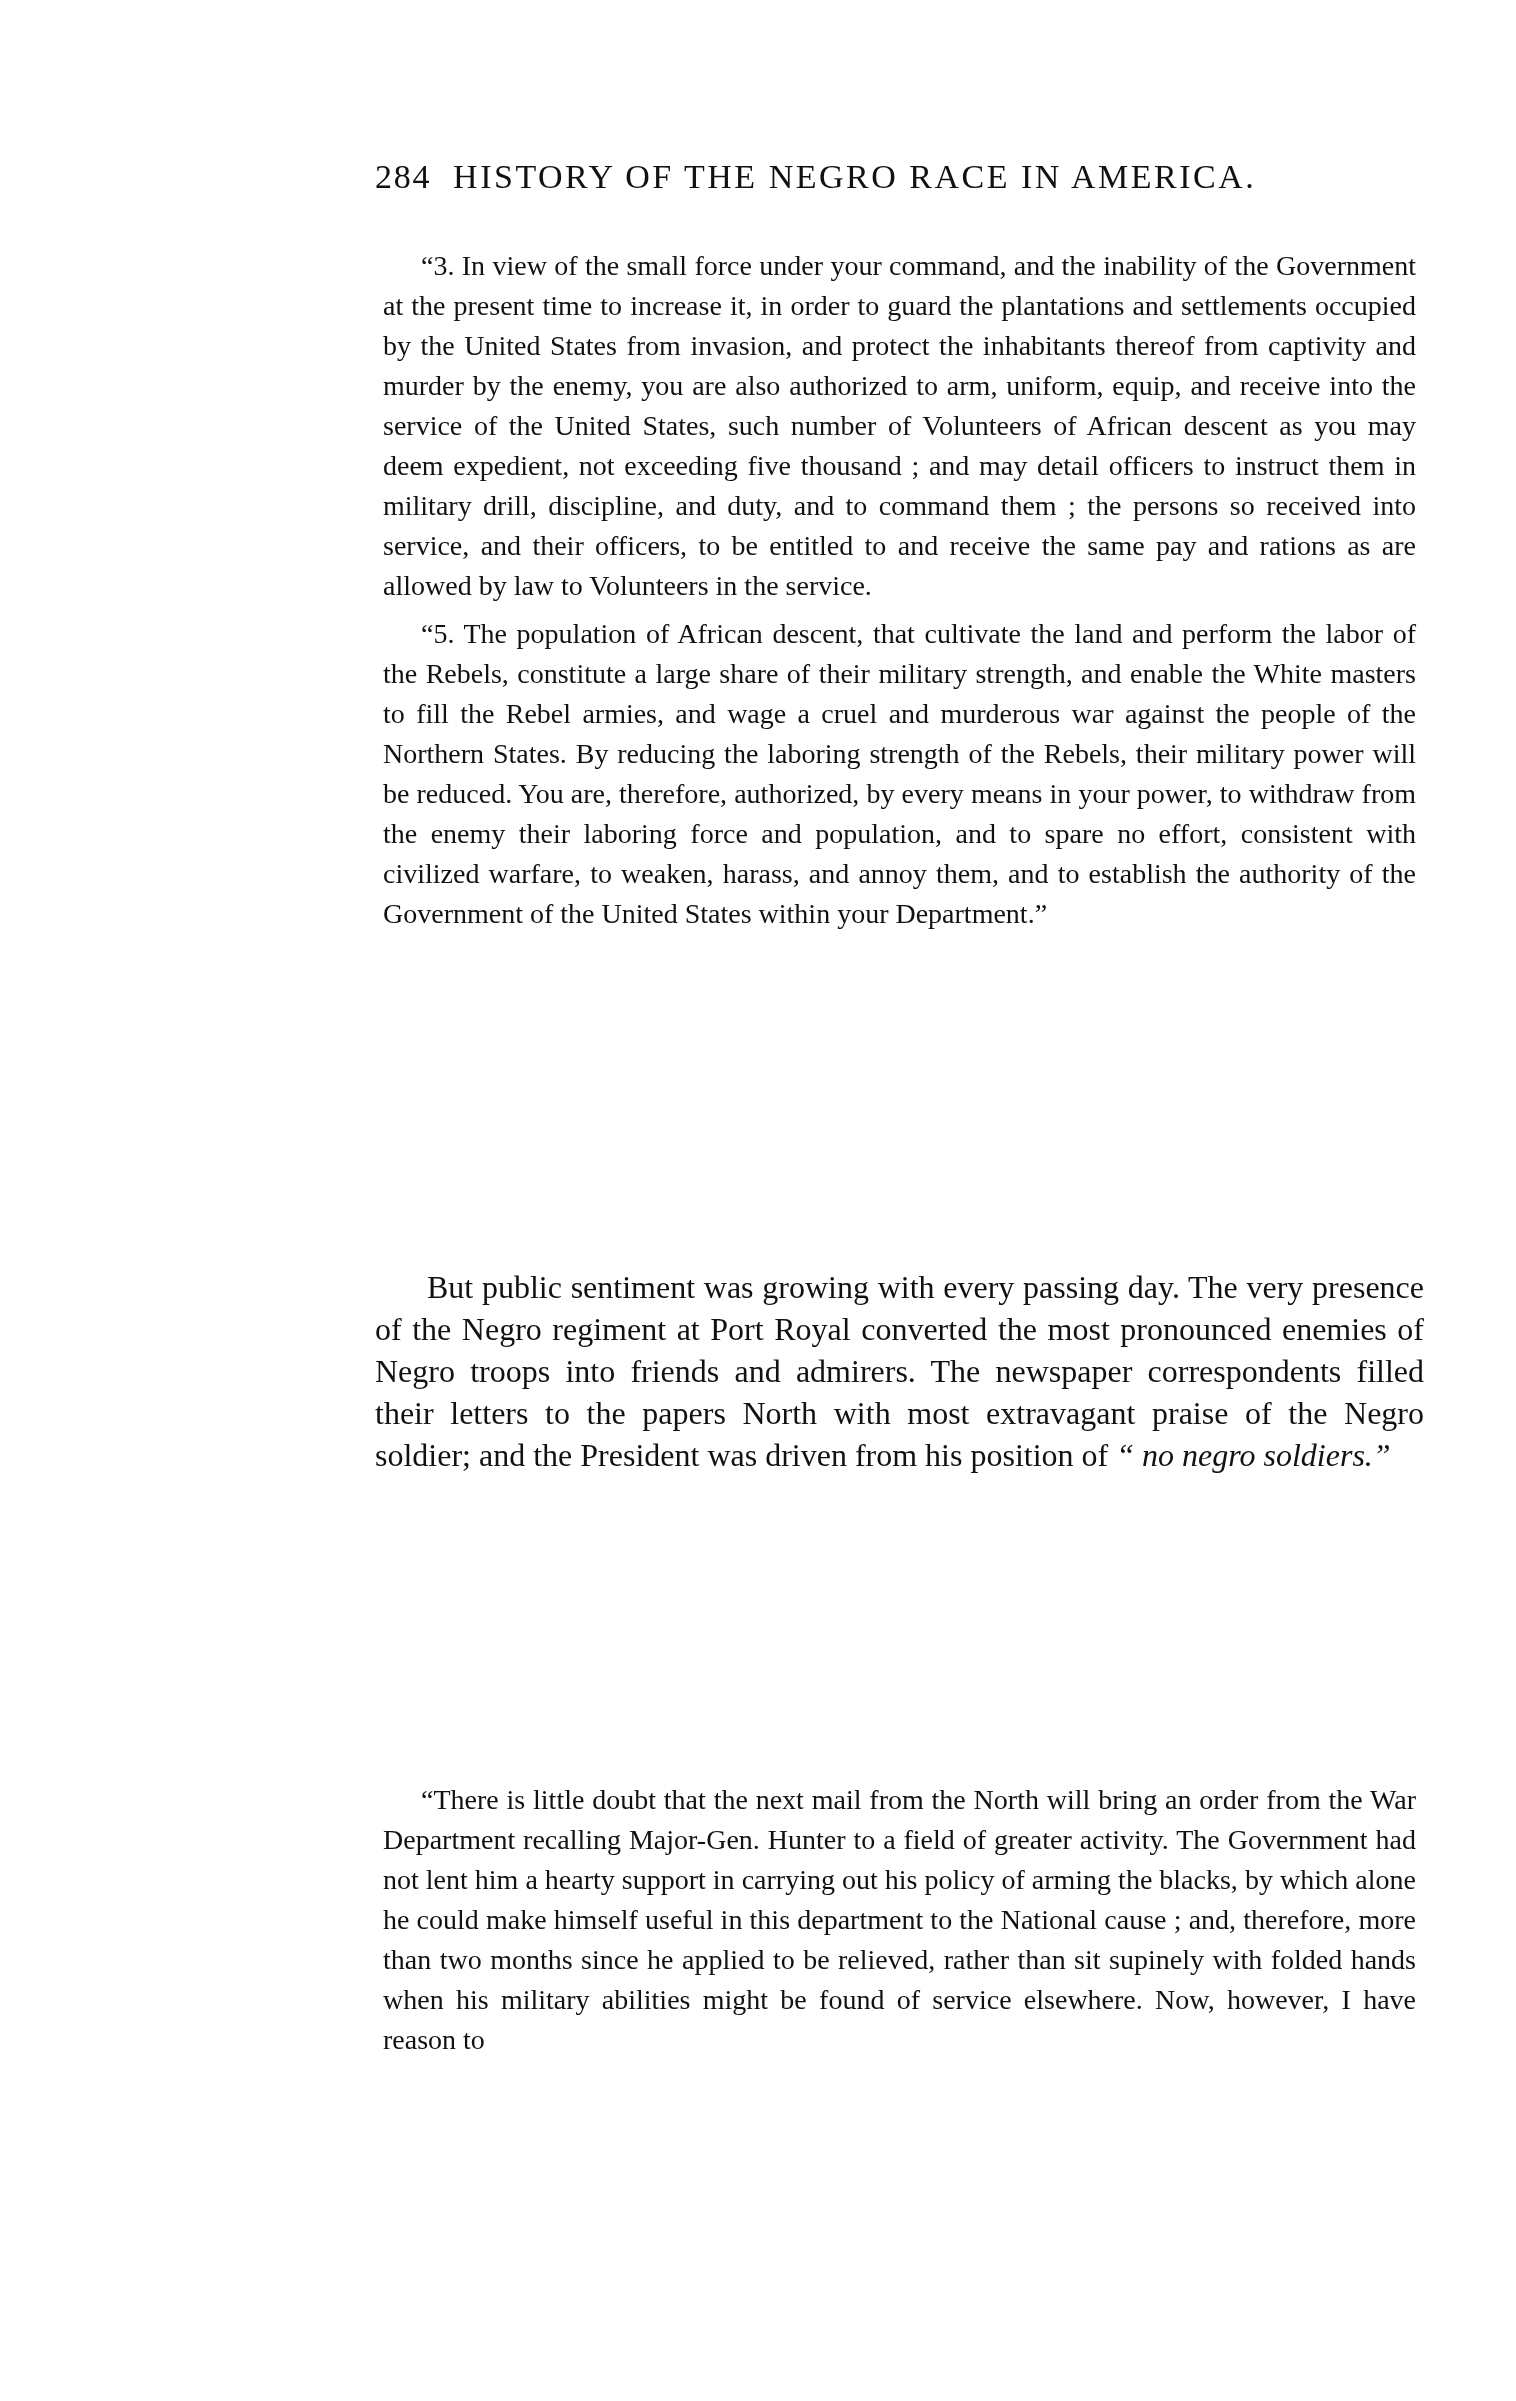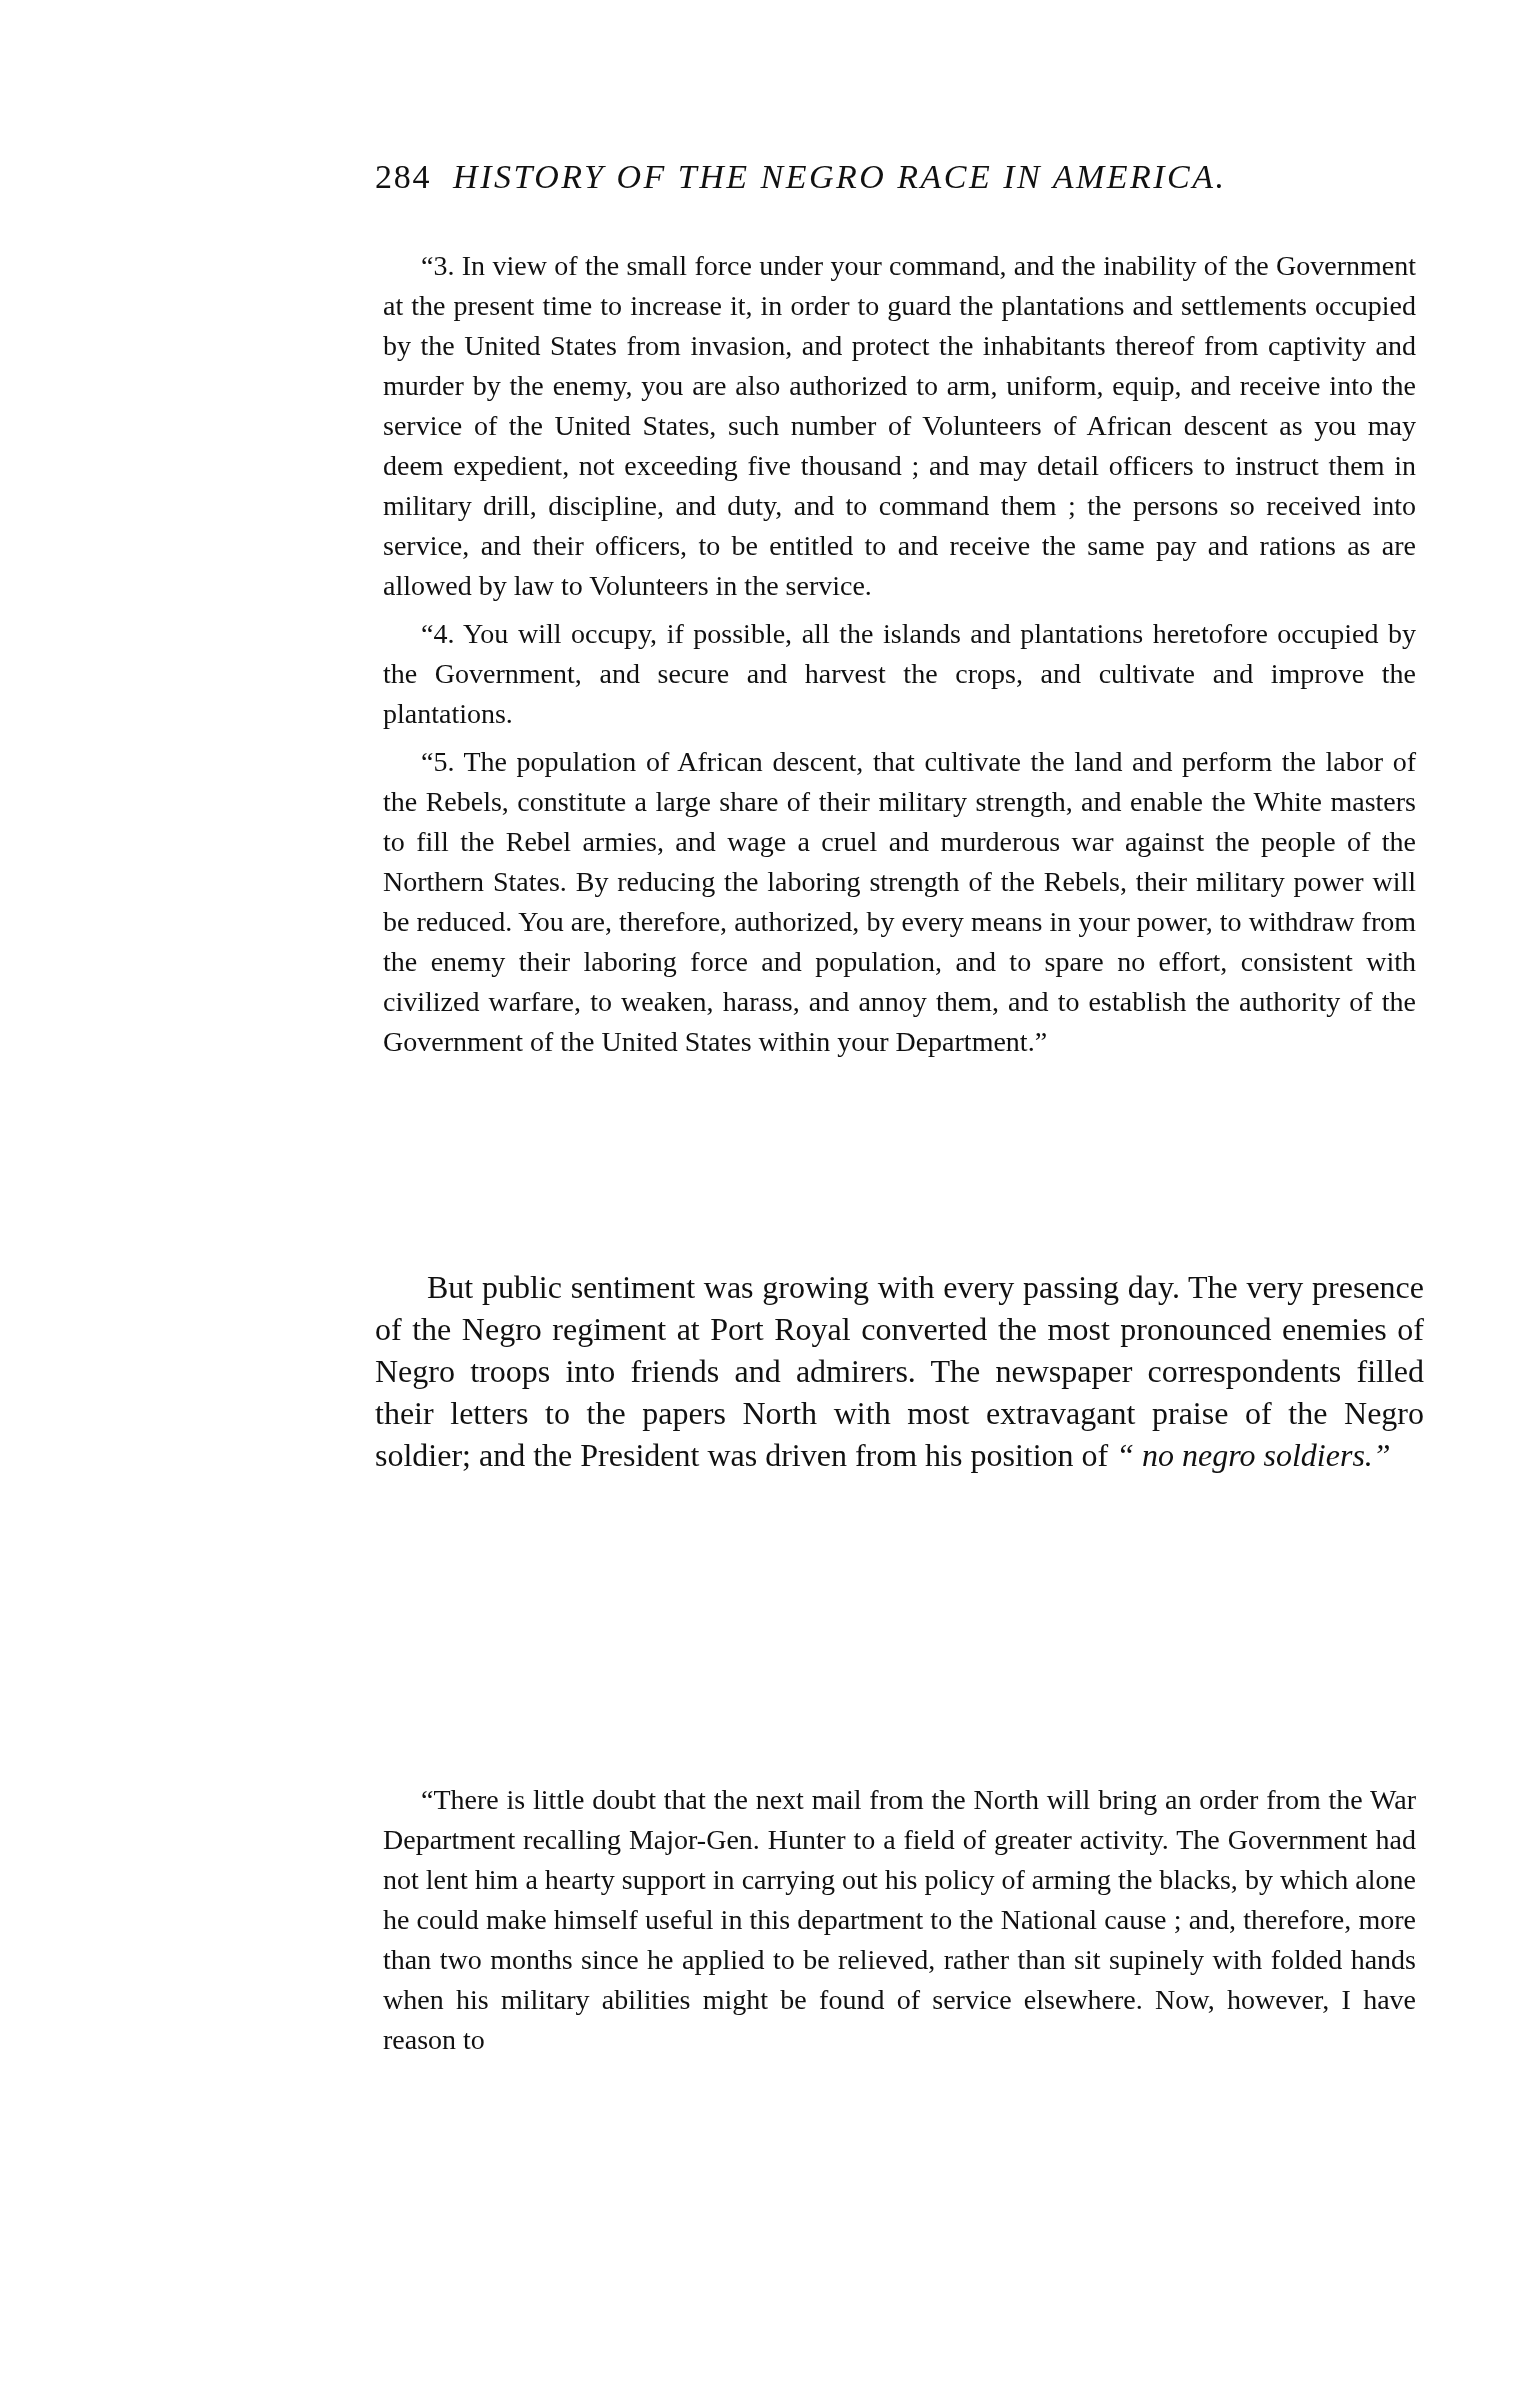--- a/index.html
+++ b/index.html
@@ -28,21 +28,20 @@
       width: 1049px;
       font-size: 34px;
       letter-spacing: 1.7px;
       white-space: nowrap;
     }
     .running-head .folio {
       font-style: normal;
       margin-right: 11.8px;
     }
     .running-head .title {
-      font-style: italic;
       letter-spacing: 2.5px;
     }
     .block {
       position: absolute;
       left: 0;
       width: 1049px;
       text-align: justify;
       text-align-last: left;
     }
     .quote-block {
@@ -73,21 +72,20 @@
 
 <div class="page">
 
   <div class="running-head">
     <span class="folio">284</span>
     <span class="title">HISTORY OF THE NEGRO RACE IN AMERICA.</span>
   </div>
 
   <div class="block quote-block q3">
     <p>“3. In view of the small force under your command, and the inability of the Government at the present time to increase it, in order to guard the plantations and settlements occupied by the United States from invasion, and protect the inhabitants thereof from captivity and murder by the enemy, you are also authorized to arm, uniform, equip, and receive into the service of the United States, such number of Volunteers of African descent as you may deem expedient, not exceeding five thousand ; and may detail officers to instruct them in military drill, discipline, and duty, and to command them ; the persons so received into service, and their officers, to be entitled to and receive the same pay and rations as are allowed by law to Volunteers in the service.</p>
-    <p>“4. You will occupy, if possible, all the islands and plantations heretofore occupied by the Government, and secure and harvest the crops, and cultivate and improve the plantations.</p>
     <p>“5. The population of African descent, that cultivate the land and perform the labor of the Rebels, constitute a large share of their military strength, and enable the White masters to fill the Rebel armies, and wage a cruel and murderous war against the people of the Northern States. By reducing the laboring strength of the Rebels, their military power will be reduced. You are, therefore, authorized, by every means in your power, to withdraw from the enemy their laboring force and population, and to spare no effort, consistent with civilized warfare, to weaken, harass, and annoy them, and to establish the authority of the Government of the United States within your Department.”</p>
   </div>
 
   <div class="block body-block body1">
     <p><span>But public sentiment was growing with every passing day. The very presence of the Negro regiment at Port Royal converted the most pronounced enemies of Negro troops into friends and admirers. The newspaper correspondents filled their letters to the papers North with most extravagant praise of the Negro soldier; and the President was driven from his position of </span><em>“ no negro soldiers.”</em></p>
   </div>
 
   <div class="block quote-block times-quote">
     <p>“There is little doubt that the next mail from the North will bring an order from the War Department recalling Major-Gen. Hunter to a field of greater activity. The Government had not lent him a hearty support in carrying out his policy of arming the blacks, by which alone he could make himself useful in this department to the National cause ; and, therefore, more than two months since he applied to be relieved, rather than sit supinely with folded hands when his military abilities might be found of service elsewhere. Now, however, I have reason to</p>
   </div>

